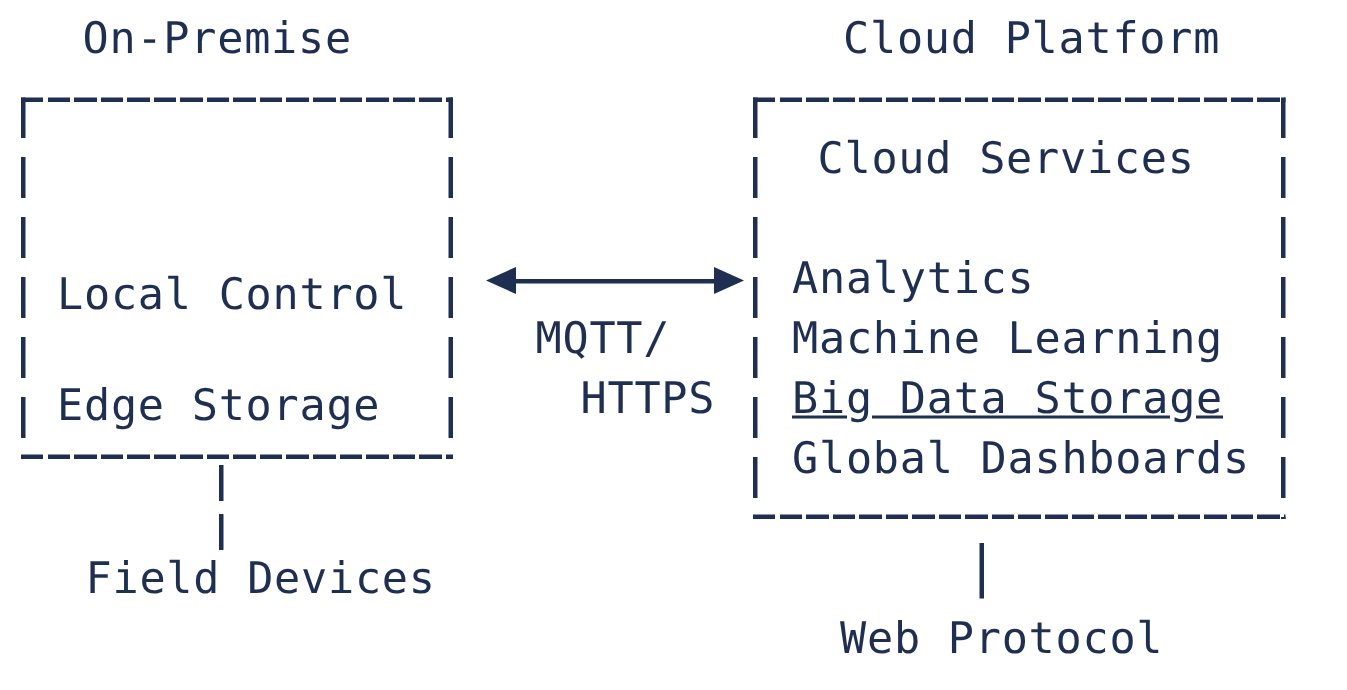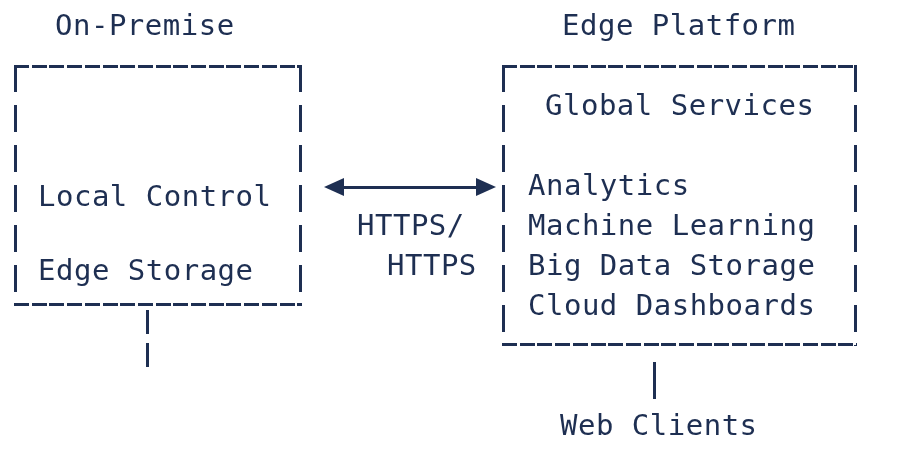--- a/index.html
+++ b/index.html
@@ -67,39 +67,40 @@
     left: 653px; top: 362px; height: 37px;
     background: var(--ink);
   }
 </style>
 </head>
 <body>
 
 <div class="canvas">
 
   <div class="label" style="left:55px; top:5px;">On-Premise</div>
-  <div class="label" style="left:562px; top:5px;">Edge Platform</div>
+  <div class="label" style="left:562px; top:5px;">Cloud Platform</div>
 
   <div class="box box-left"></div>
   <div class="label" style="left:38px; top:176px;">Local Control</div>
   <div class="label" style="left:38px; top:205px;margin-top:45px;">Edge Storage</div>
 
   <div class="box box-right"></div>
-  <div class="label" style="left:545px; top:85px;">Global Services</div>
+  <div class="label" style="left:545px; top:85px;">Cloud Services</div>
   <div class="label" style="left:528px; top:205px;">Machine Learning</div>
   <div class="label" style="left:528px; top:165px;">Analytics</div>
-  <div class="label" style="left:528px; top:245px;">Big Data Storage</div>
-  <div class="label" style="left:528px; top:285px;">Cloud Dashboards</div>
+  <div class="label" style="left:528px; top:245px;text-decoration:underline;">Big Data Storage</div>
+  <div class="label" style="left:528px; top:285px;">Global Dashboards</div>
 
   <div>
     <div class="arrow-head west"></div>
     <div class="arrow-shaft"></div>
     <div class="arrow-head east"></div>
   </div>
-  <div class="label" style="left:357px; top:205px;">HTTPS/</div>
+  <div class="label" style="left:357px; top:205px;">MQTT/</div>
   <div class="label" style="left:357px; top:245px;margin-left:30px;">HTTPS</div>
 
   <div class="connector connector-left"></div>
+  <div class="label" style="left:57px; top:365px;">Field Devices</div>
 
   <div class="connector connector-right"></div>
-  <div class="label" style="left:560px; top:405px;">Web Clients</div>
+  <div class="label" style="left:560px; top:405px;">Web Protocol</div>
 
 </div>
 
 </body></html>

